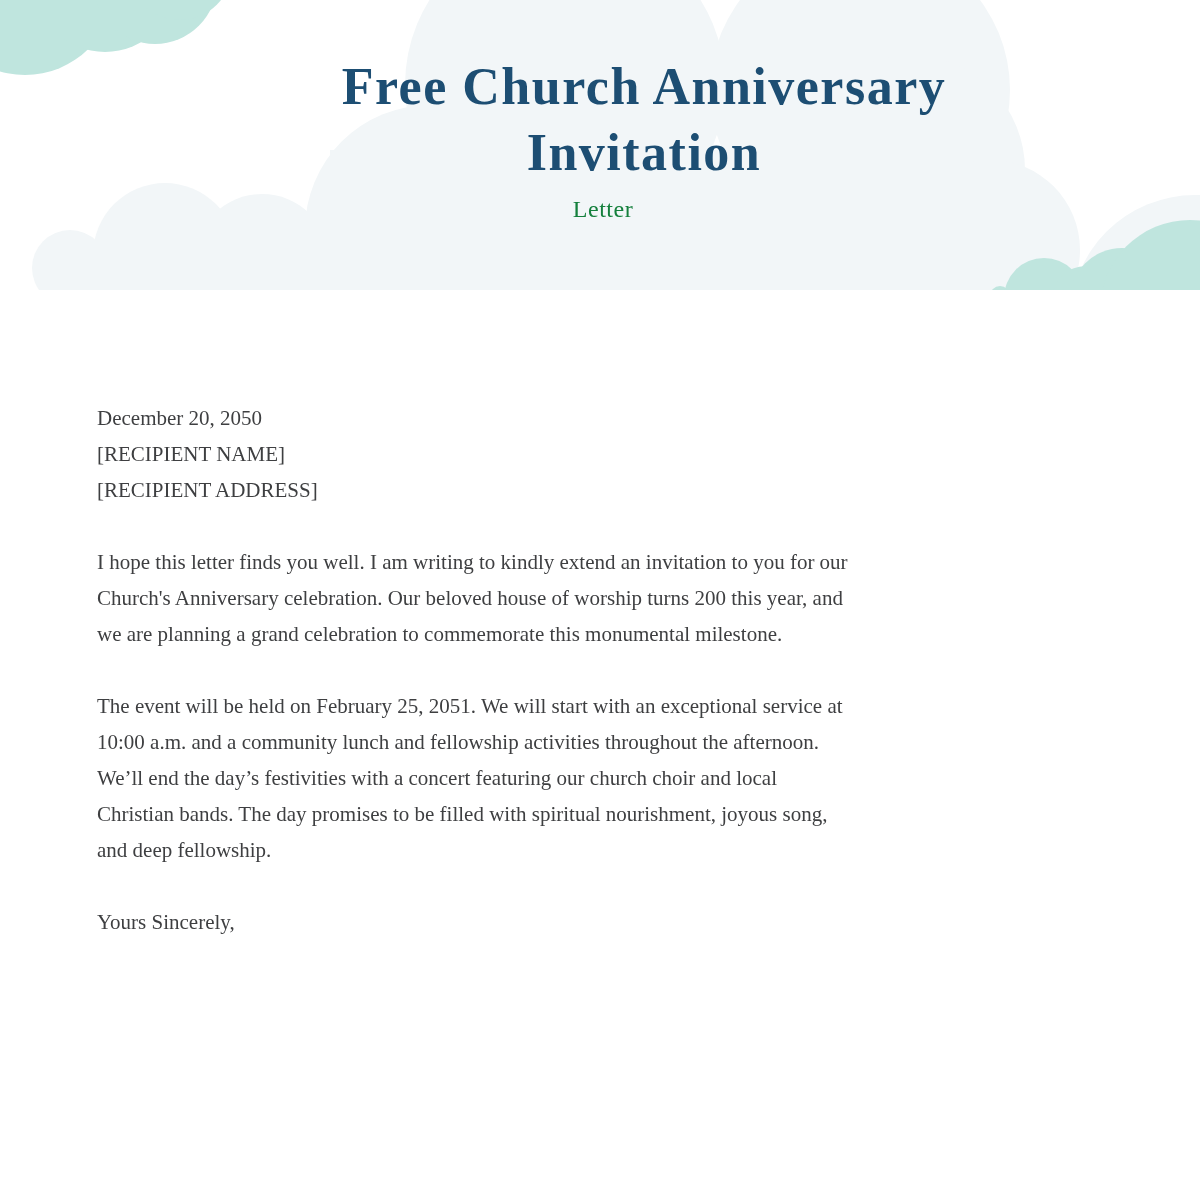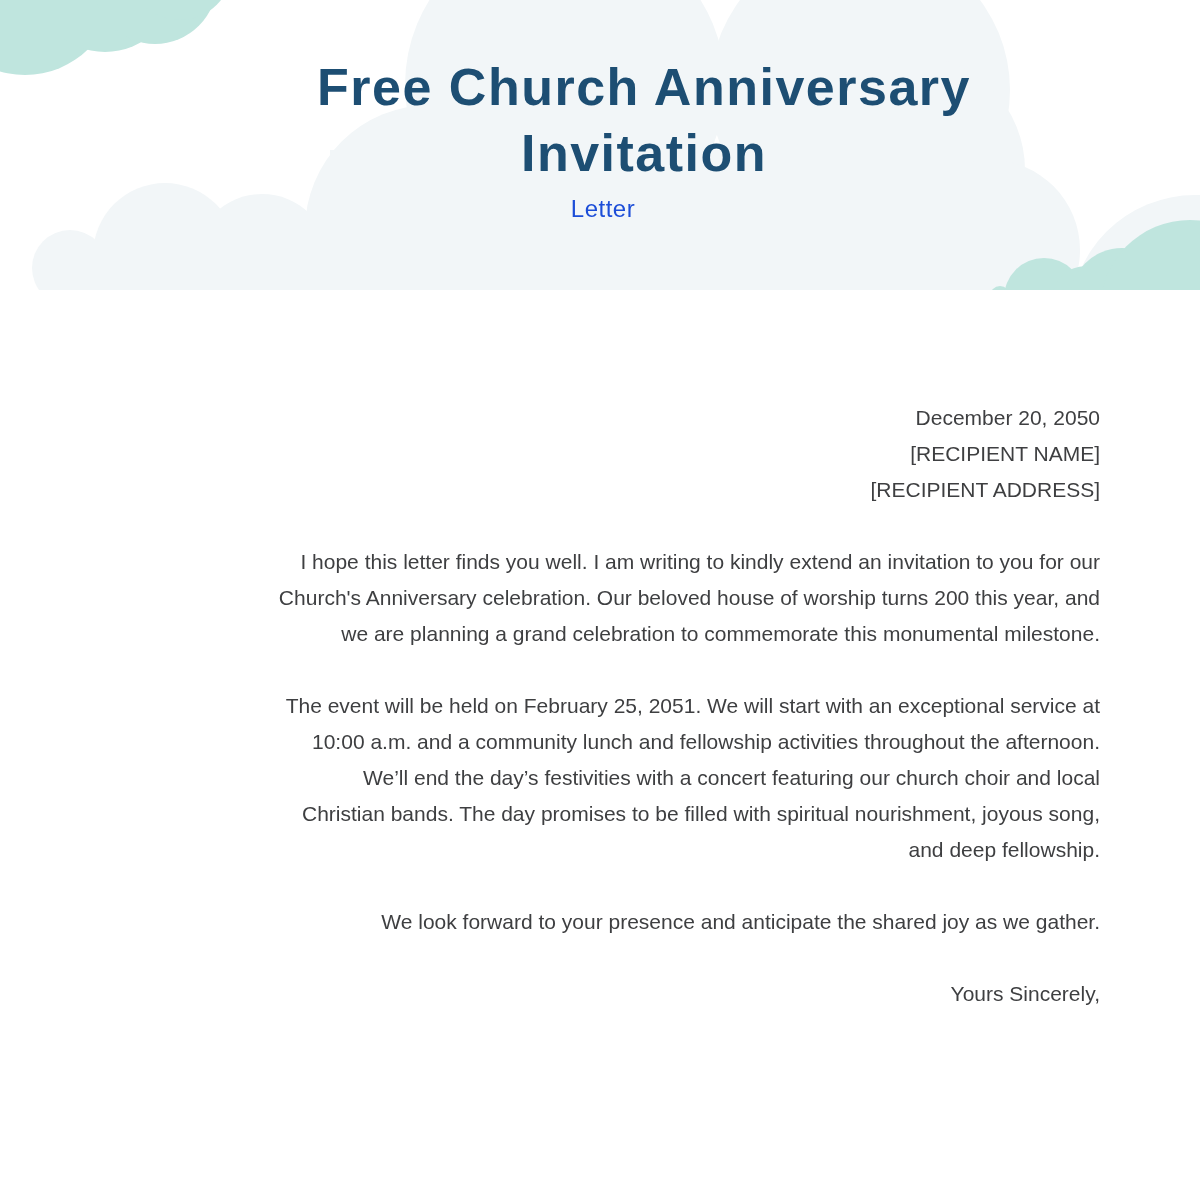--- a/index.html
+++ b/index.html
@@ -2,21 +2,21 @@
 <html><head>
 <meta charset="utf-8">
 <style>
   html, body { margin: 0; padding: 0; background: #ffffff; }
   .page {
     position: relative;
     width: 1200px;
     height: 1200px;
     overflow: hidden;
     background: #ffffff;
-    font-family: Liberation Sans, sans-serif;
+    font-family: Liberation Serif, serif;
   }
   
   .header {
     position: relative;
     width: 1200px;
     height: 290px;
   }
   .header svg {
     position: absolute;
     top: 0; left: 0;
@@ -40,33 +40,32 @@
     color: #1d4e73;
     white-space: pre-line;
   }
   .subtitle {
     margin-top: 9px;
     padding-left: 6px;
     font-size: 24px;
     line-height: 28px;
     font-weight: 500;
     letter-spacing: 0.5px;
-    color: #1d4ed8;
+    color: #15803d;
   }
   
   .letter-body {
     padding: 110px 100px 0 97px;
     font-size: 21px;
     line-height: 36px;
     color: #3e3f41;
   }
   .letter-body p {
     margin: 0 0 36px 0;
     white-space: pre-line;
-    text-align: right;
   }
   .signoff { margin-top: -14px; }
 </style>
 </head>
 <body>
 
 <div class="page">
 
   <div class="header">
     <svg width="1200" height="290" viewBox="0 0 1200 290" aria-hidden="true">
@@ -114,17 +113,16 @@
 [RECIPIENT NAME]
 [RECIPIENT ADDRESS]</p>
     <p>I hope this letter finds you well. I am writing to kindly extend an invitation to you for our
 Church's Anniversary celebration. Our beloved house of worship turns 200 this year, and
 we are planning a grand celebration to commemorate this monumental milestone.</p>
     <p>The event will be held on February 25, 2051. We will start with an exceptional service at
 10:00 a.m. and a community lunch and fellowship activities throughout the afternoon.
 We’ll end the day’s festivities with a concert featuring our church choir and local
 Christian bands. The day promises to be filled with spiritual nourishment, joyous song,
 and deep fellowship.</p>
-    <p>We look forward to your presence and anticipate the shared joy as we gather.</p>
     <p class="signoff">Yours Sincerely,</p>
   </div>
 
 </div>
 
 </body></html>

